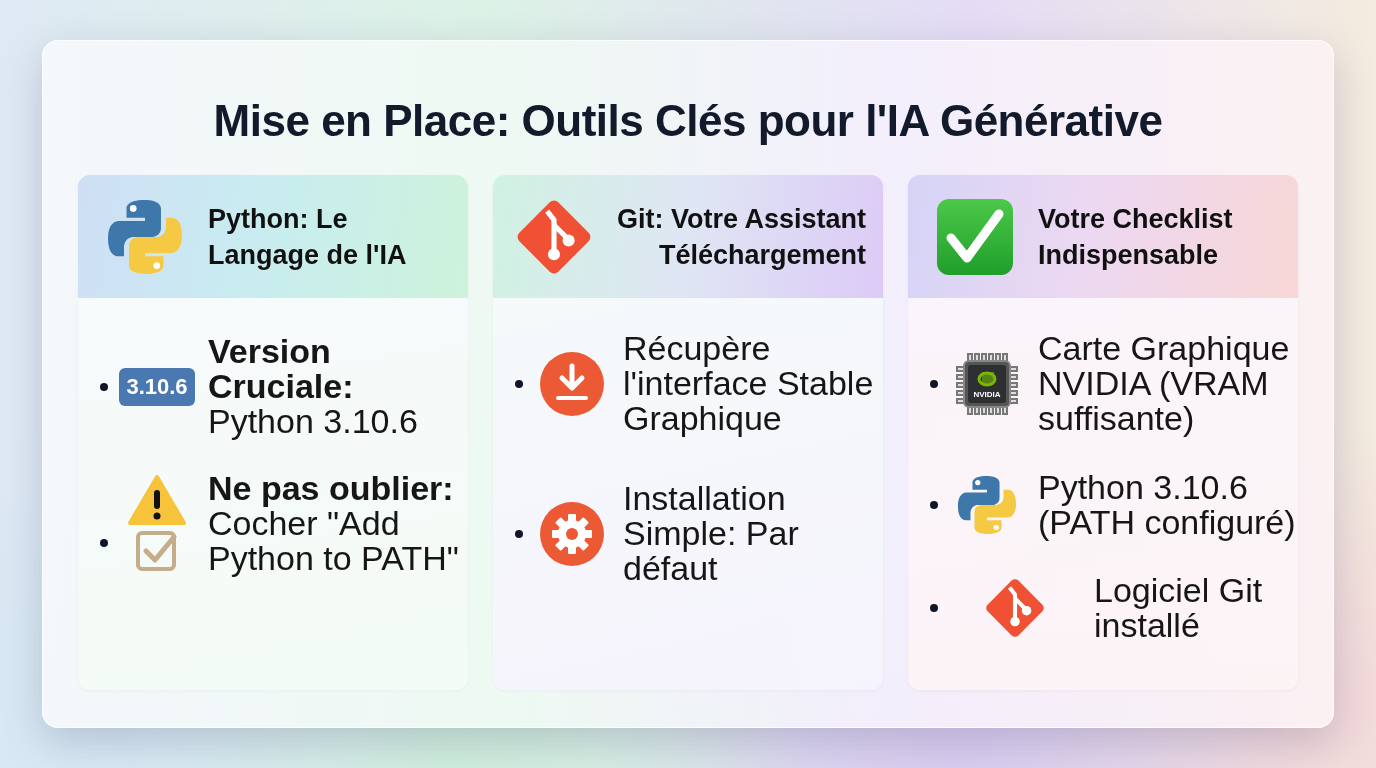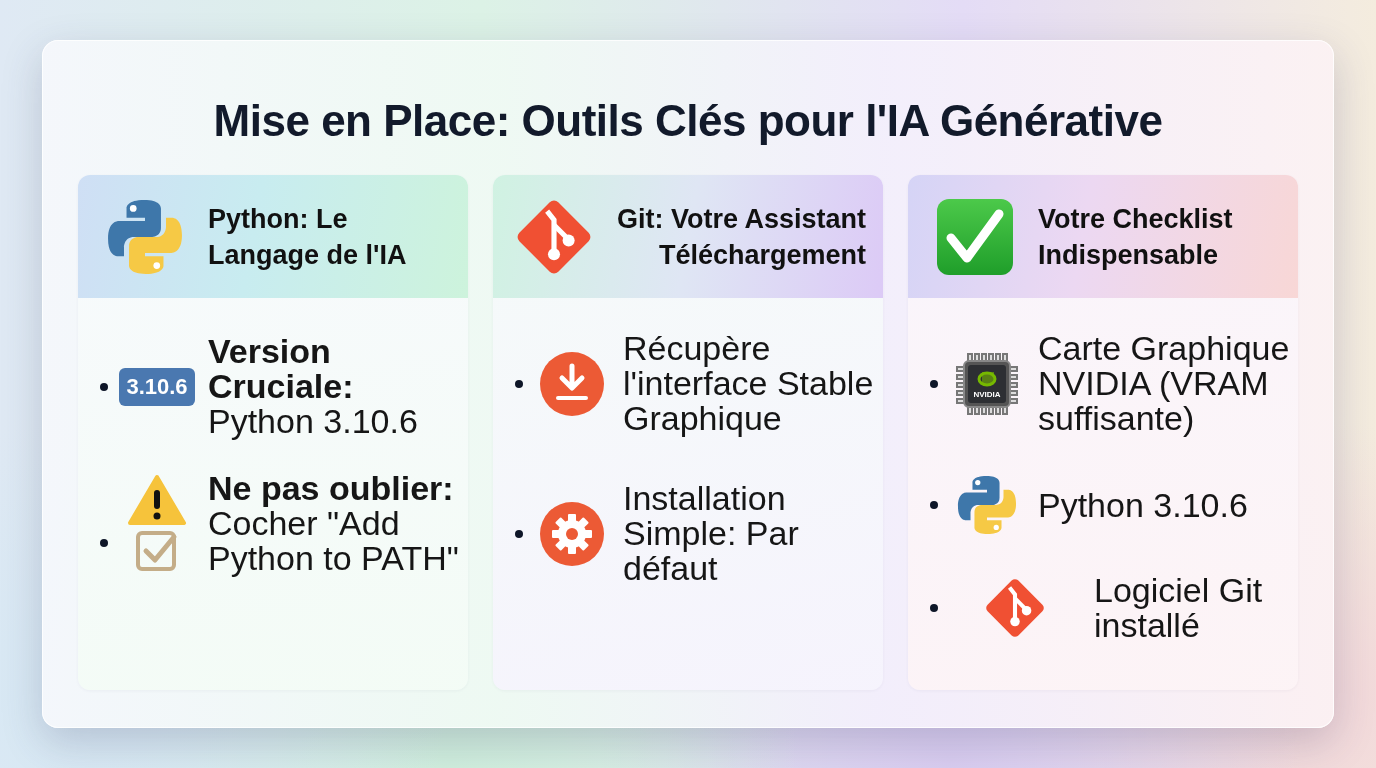--- a/index.html
+++ b/index.html
@@ -233,20 +233,21 @@
       <span class="iicon">
         <svg width="66" height="66" viewBox="0 0 100 100">
           <path d="M49 6c-22 0-21 10-21 10v11h22v4H19S6 30 6 52s12 21 12 21h7V62s0-12 12-12h21s11 0 11-11V17S71 6 49 6z" fill="#3e77aa"></path>
           <circle cx="36" cy="16" r="4" fill="#fff"></circle>
           <path d="M51 94c22 0 21-10 21-10V73H50v-4h31s13 1 13-21-12-21-12-21h-7v11s0 12-12 12H42s-11 0-11 11v22s-2 11 20 11z" fill="#f6c945"></path>
           <circle cx="64" cy="84" r="4" fill="#fff"></circle>
         </svg>
       </span>
       <div class="itext">
         <div>Python 3.10.6</div>
+        <div>(PATH configuré)</div>
       </div>
     </div>
     <div class="item" style="top:275px;gap:28px;">
       <span class="bullet"></span>
       <span class="iicon">
         <svg width="68" height="68" viewBox="0 0 100 100">
           <rect x="18" y="18" width="64" height="64" rx="7" transform="rotate(45 50 50)" fill="#f05033"></rect>
           <path d="M42 20 L50 30 V68" stroke="#fff" stroke-width="6" fill="none"></path>
           <path d="M50 36 L66 52" stroke="#fff" stroke-width="6" fill="none"></path>
           <circle cx="50" cy="70" r="7" fill="#fff"></circle>

